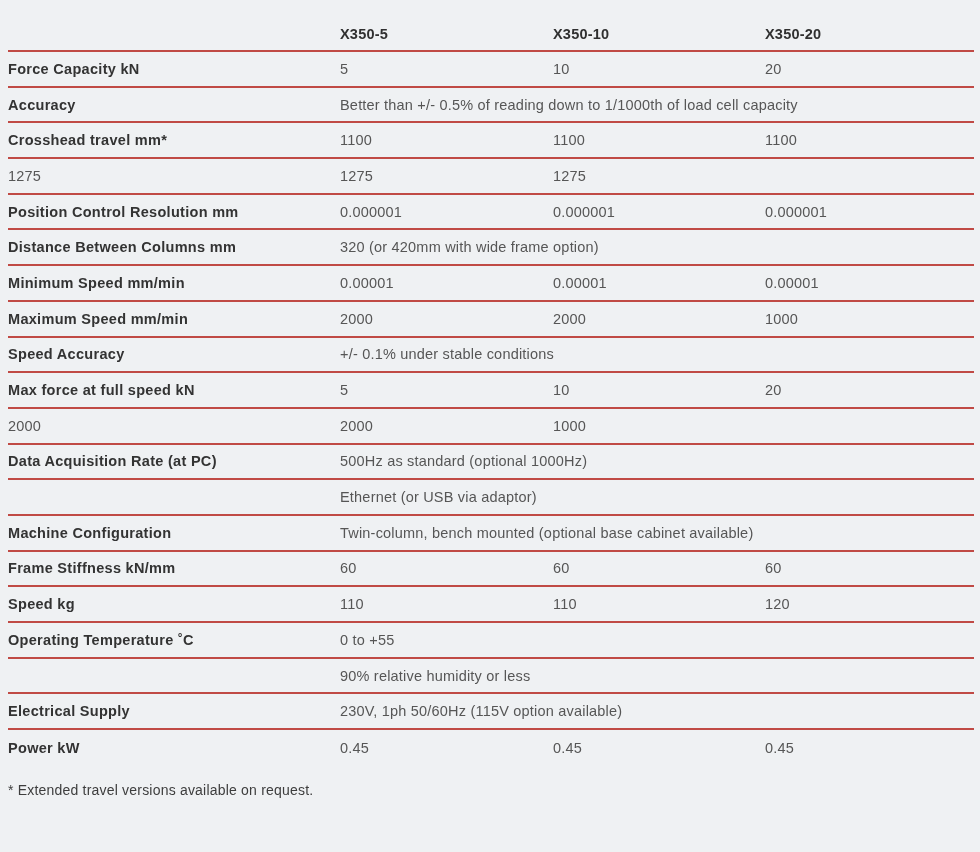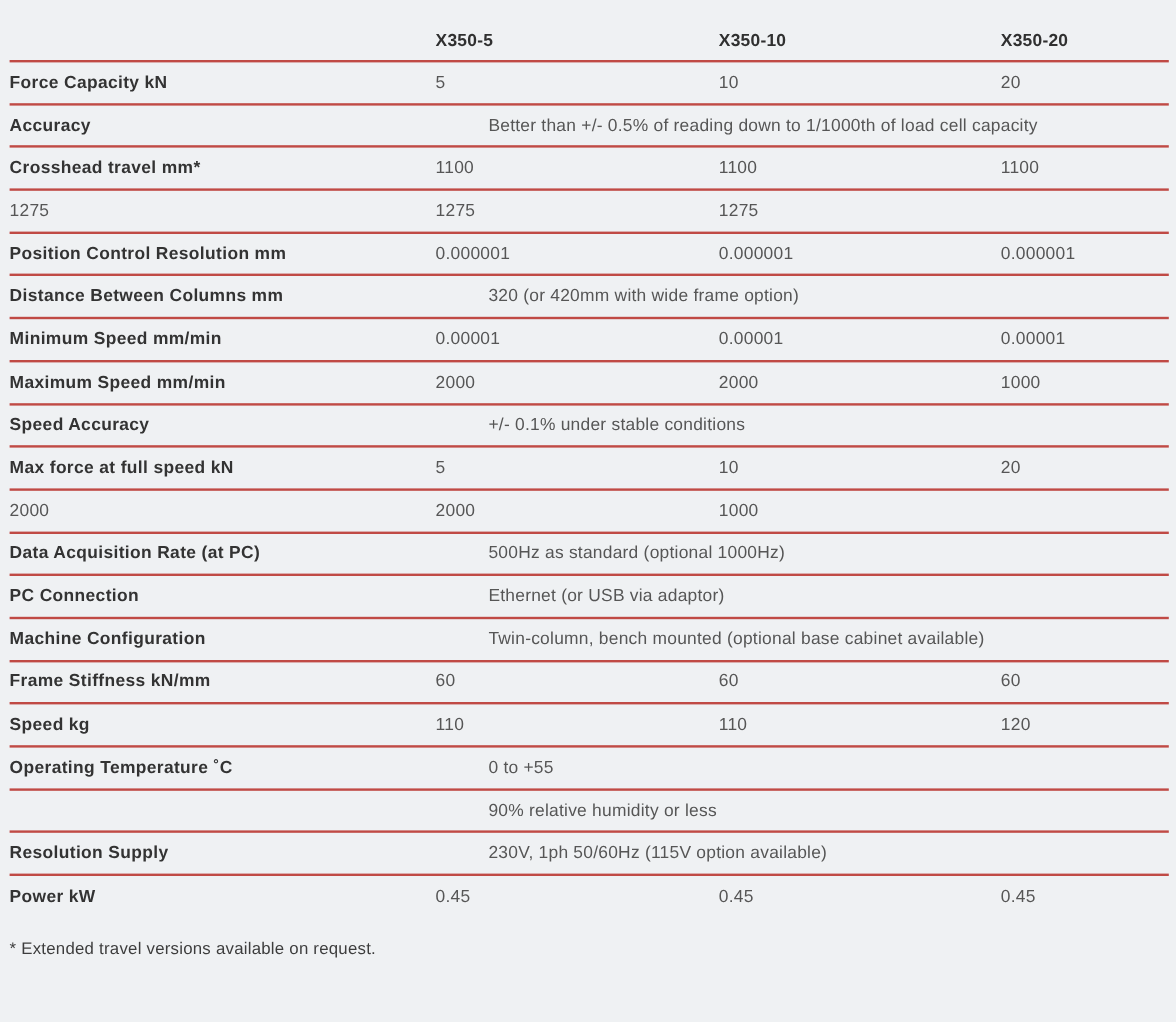--- a/index.html
+++ b/index.html
@@ -14,21 +14,20 @@
   .spec-wrap {
     padding: 18px 6px 0 8px;
   }
   .row {
     display: grid;
     grid-template-columns: 332px 213px 212px 1fr;
     align-items: center;
     box-sizing: border-box;
     height: 35.7px;
     border-bottom: 2px solid #c04a45;
-    gap: 23px;
   }
   .row.header {
     height: 34px;
     border-bottom: 2px solid #c04a45;
   }
   .cell {
     font-size: 14.5px;
     color: #565656;
     letter-spacing: 0.2px;
     white-space: nowrap;
@@ -41,21 +40,20 @@
   }
   .row.header .cell {
     color: #303030;
     font-weight: 600;
   }
   #rows .row:last-child {
     border-bottom: none;
   }
   .value.span {
     grid-column: 2 / 5;
-    margin-left: 44px;
   }
   .footnote {
     margin-top: 16px;
     font-size: 14px;
     color: #3d3d3d;
     letter-spacing: 0.2px;
   }
 </style>
 </head>
 <body>
@@ -142,21 +140,20 @@
     <div class="cell value">1000</div>
   </div>
 
   <div class="row">
     <div class="cell label">Data Acquisition Rate (at PC)</div>
     <div class="cell value span">500Hz as standard (optional 1000Hz)</div>
 
   </div>
 
   <div class="row">
-    <div class="cell label">PC Connection</div>
     <div class="cell value span">Ethernet (or USB via adaptor)</div>
 
   </div>
 
   <div class="row">
     <div class="cell label">Machine Configuration</div>
     <div class="cell value span">Twin-column, bench mounted (optional base cabinet available)</div>
 
   </div>
 
@@ -179,21 +176,21 @@
     <div class="cell value span">0 to +55</div>
 
   </div>
 
   <div class="row">
     <div class="cell value span">90% relative humidity or less</div>
 
   </div>
 
   <div class="row">
-    <div class="cell label">Resolution Supply</div>
+    <div class="cell label">Electrical Supply</div>
     <div class="cell value span">230V, 1ph 50/60Hz (115V option available)</div>
 
   </div>
 
   <div class="row">
     <div class="cell label">Power kW</div>
     <div class="cell value">0.45</div>
     <div class="cell value">0.45</div>
     <div class="cell value">0.45</div>
   </div>

